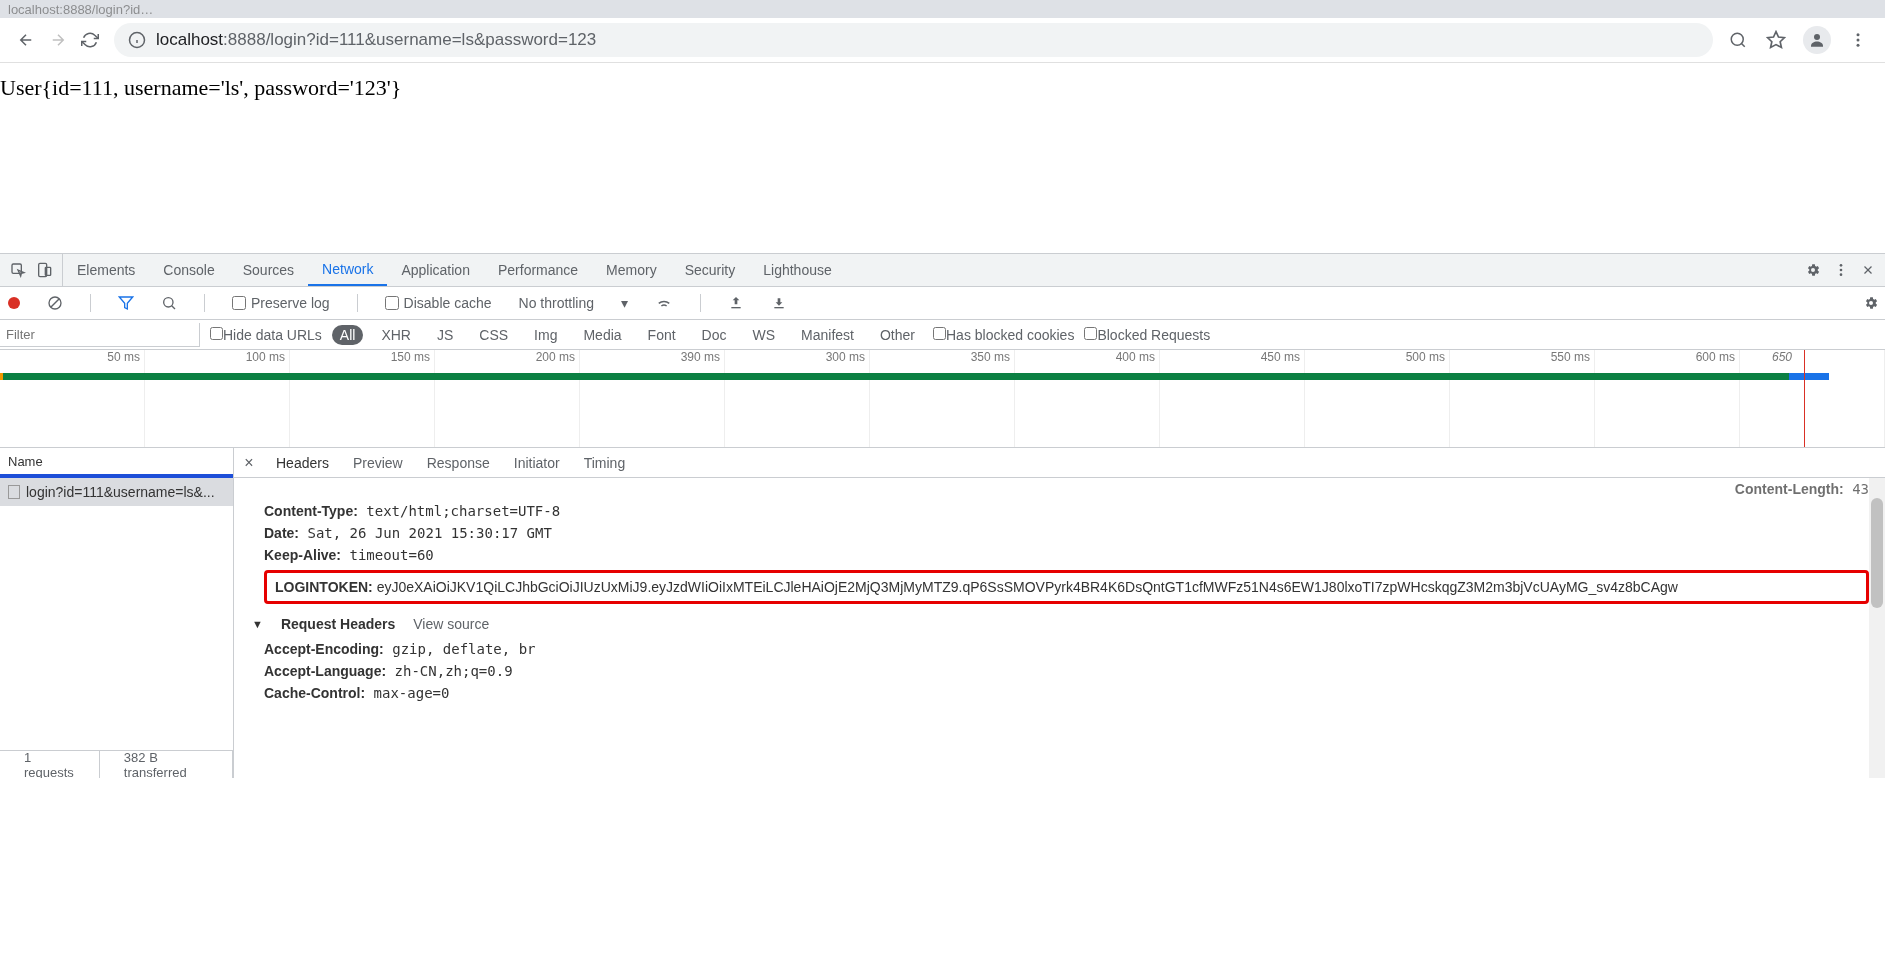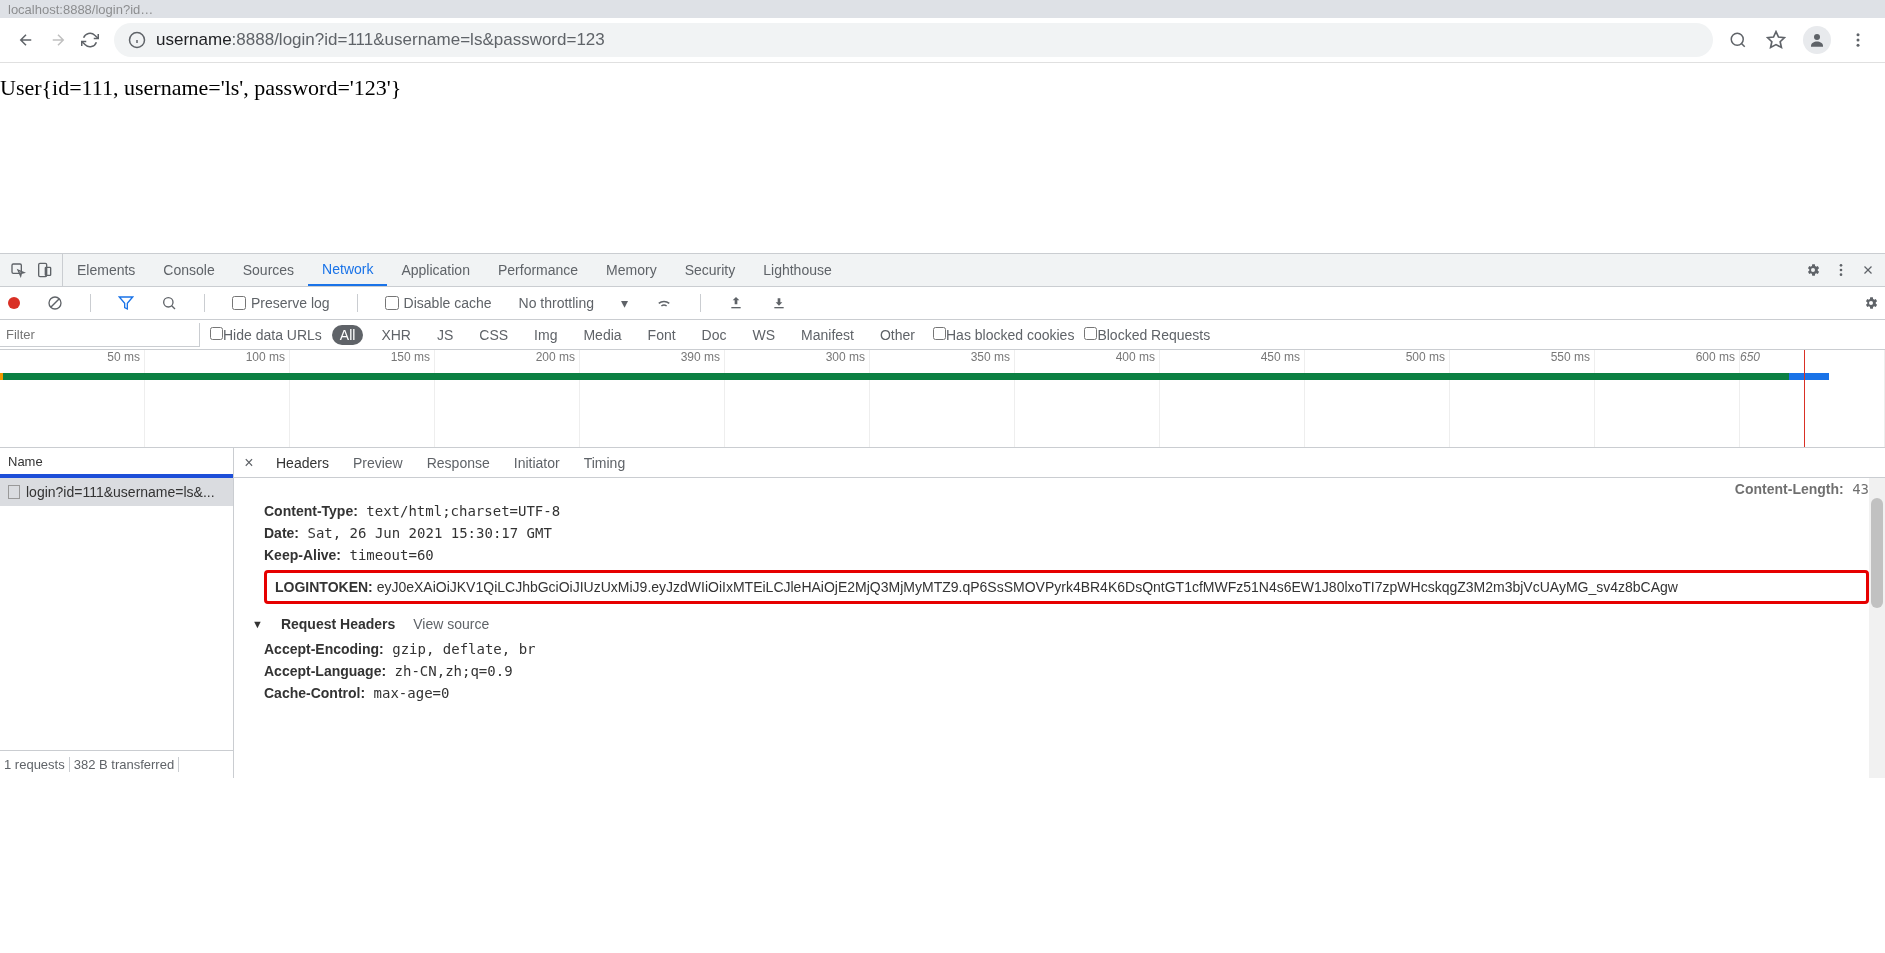--- a/index.html
+++ b/index.html
@@ -35,36 +35,36 @@
 .network-bar .chk { display: flex; align-items: center; gap: 5px; }
 .network-bar input[type=checkbox] { width: 14px; height: 14px; }
 
 .filter-bar { height: 30px; display: flex; align-items: center; border-bottom: 1px solid #cacdd1; padding: 0 0 0 0; gap: 10px; font-size: 14px; color: #5f6368; }
 .filter-bar .filter-input { width: 200px; height: 24px; border: 1px solid #cacdd1; border-top: none; border-left: none; padding: 0 6px; font-size: 13px; color: #999; }
 .filter-bar .pill { padding: 2px 8px; border-radius: 10px; cursor: pointer; }
 .filter-bar .pill.active { background: #5f6368; color: #fff; }
 
 .timeline { height: 98px; border-bottom: 1px solid #cacdd1; position: relative; overflow: hidden; }
 .timeline .ticks { display: flex; height: 22px; font-size: 12px; color: #777; }
-.timeline .tick { flex: 1; text-align: right; padding-right: 4px; border-right: 1px solid #eee; }
+.timeline .tick { flex: 1; text-align: right; padding-right: 4px; border-right: 1px solid #eee; margin-left: 32px; }
 .timeline .bar-row { position: absolute; top: 23px; left: 0; right: 56px; height: 8px; }
 .timeline .bar-green { position: absolute; left: 3px; right: 0; height: 7px; background: #0b8043; top: 0; }
 .timeline .bar-blue { position: absolute; right: 0; width: 40px; height: 7px; background: #1a73e8; top: 0; }
 .timeline .bar-orange { position: absolute; left: 0; width: 6px; height: 7px; background: #f29900; top: 0; }
 .timeline .grid { position: absolute; top: 22px; bottom: 0; left: 0; right: 0; display: flex; }
 .timeline .grid div { flex: 1; border-right: 1px solid #eee; }
 .timeline .redline { position: absolute; top: 0; bottom: 0; right: 80px; width: 1px; background: #d93025; }
 
 .panels { display: flex; height: 330px; }
 .req-list { width: 234px; border-right: 1px solid #cacdd1; display: flex; flex-direction: column; }
 .req-list .hdr { height: 30px; display: flex; align-items: center; padding: 0 8px; border-bottom: 4px solid #1d4ed8; font-size: 13px; color: #333; }
 .req-list .row { height: 28px; display: flex; align-items: center; padding: 0 8px; background: #dadce0; gap: 6px; font-size: 14px; overflow: hidden; white-space: nowrap; text-overflow: ellipsis; }
 .req-list .row .doc-icon { width: 12px; height: 14px; border: 1px solid #999; flex-shrink: 0; }
 .req-list .footer { margin-top: auto; height: 28px; border-top: 1px solid #cacdd1; display: flex; align-items: center; font-size: 13px; color: #5f6368; }
-.req-list .footer span { padding: 0 4px; border-right: 1px solid #cacdd1; }
+.req-list .footer span { padding: 0 24px; border-right: 1px solid #cacdd1; }
 
 .detail { flex: 1; display: flex; flex-direction: column; position: relative; }
 .detail-tabs { height: 30px; display: flex; align-items: center; border-bottom: 1px solid #cacdd1; gap: 0; }
 .detail-tabs .close { width: 30px; text-align: center; color: #5f6368; cursor: pointer; font-size: 16px; }
 .detail-tabs .dtab { padding: 0 12px; height: 100%; display: flex; align-items: center; color: #5f6368; cursor: pointer; font-size: 14px; }
 .detail-tabs .dtab.active { color: #333; }
 
 .headers-body { flex: 1; overflow: auto; padding: 6px 16px 10px 30px; font-size: 14px; }
 .hdr-line { padding: 3px 0; font-family: Consolas, monospace; font-size: 14px; }
 .hdr-line b { font-family: "Segoe UI", Arial, sans-serif; font-weight: 700; }
@@ -108,21 +108,21 @@
       </svg>
   </div>
   <div class="addr-bar">
     <span class="info-icon">
       <svg width="18" height="18" viewBox="0 0 24 24" fill="none" stroke="currentColor" stroke-width="2">
           <circle cx="12" cy="12" r="10"></circle>
           <line x1="12" y1="16" x2="12" y2="12"></line>
           <line x1="12" y1="8" x2="12.01" y2="8"></line>
         </svg>
     </span>
-    <span class="host">username</span>
+    <span class="host">localhost</span>
       <span class="path">:8888/login?id=111&amp;username=ls&amp;password=123</span>
   </div>
   <div class="right-icons">
     <div class="icon">
         <svg width="18" height="18" viewBox="0 0 24 24" fill="none" stroke="currentColor" stroke-width="2">
           <circle cx="11" cy="11" r="8"></circle>
           <line x1="21" y1="21" x2="16.65" y2="16.65"></line>
         </svg>
       </div>
     <div class="icon">

